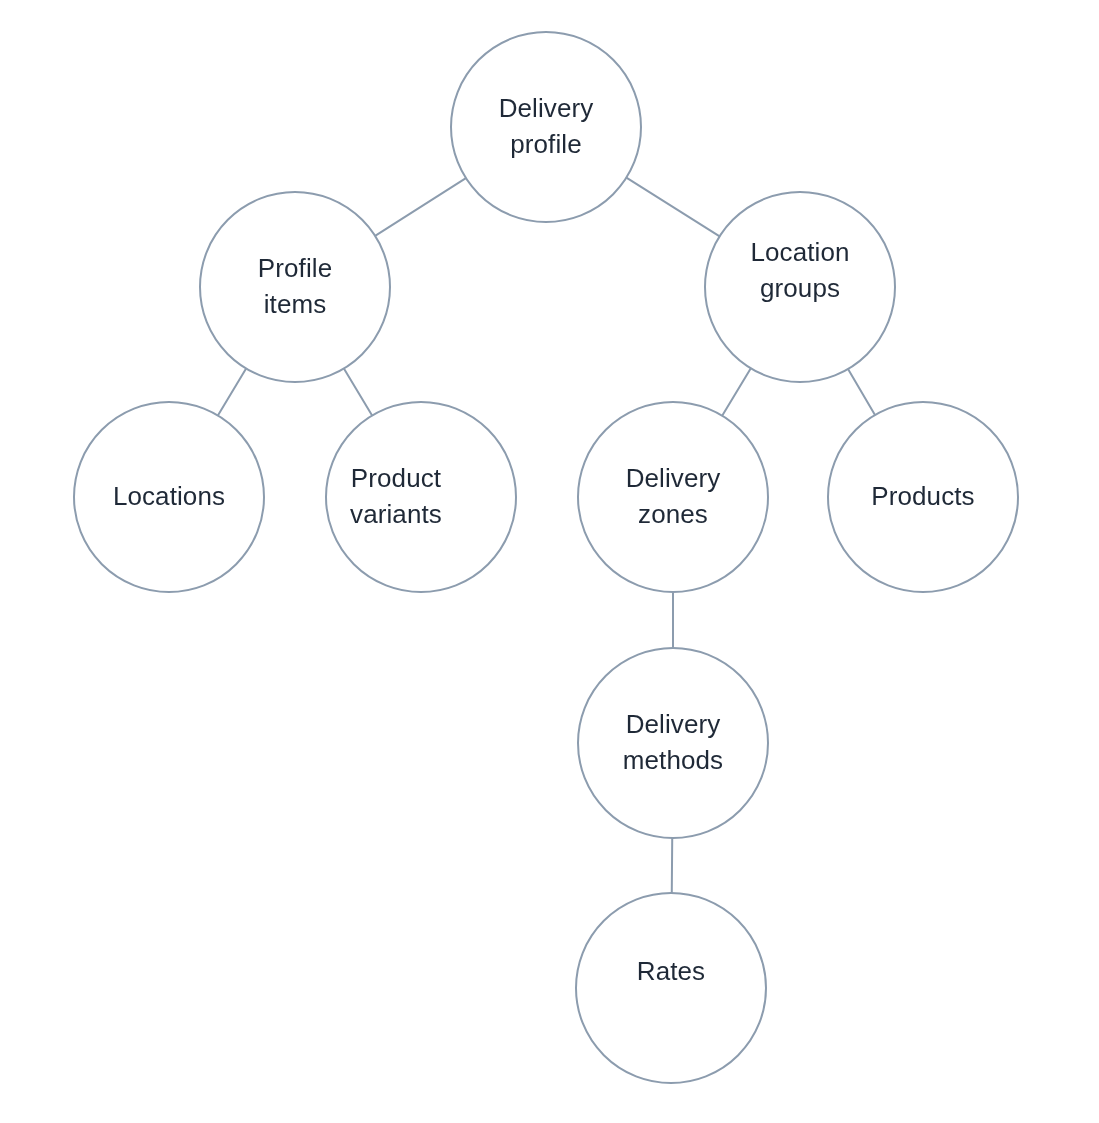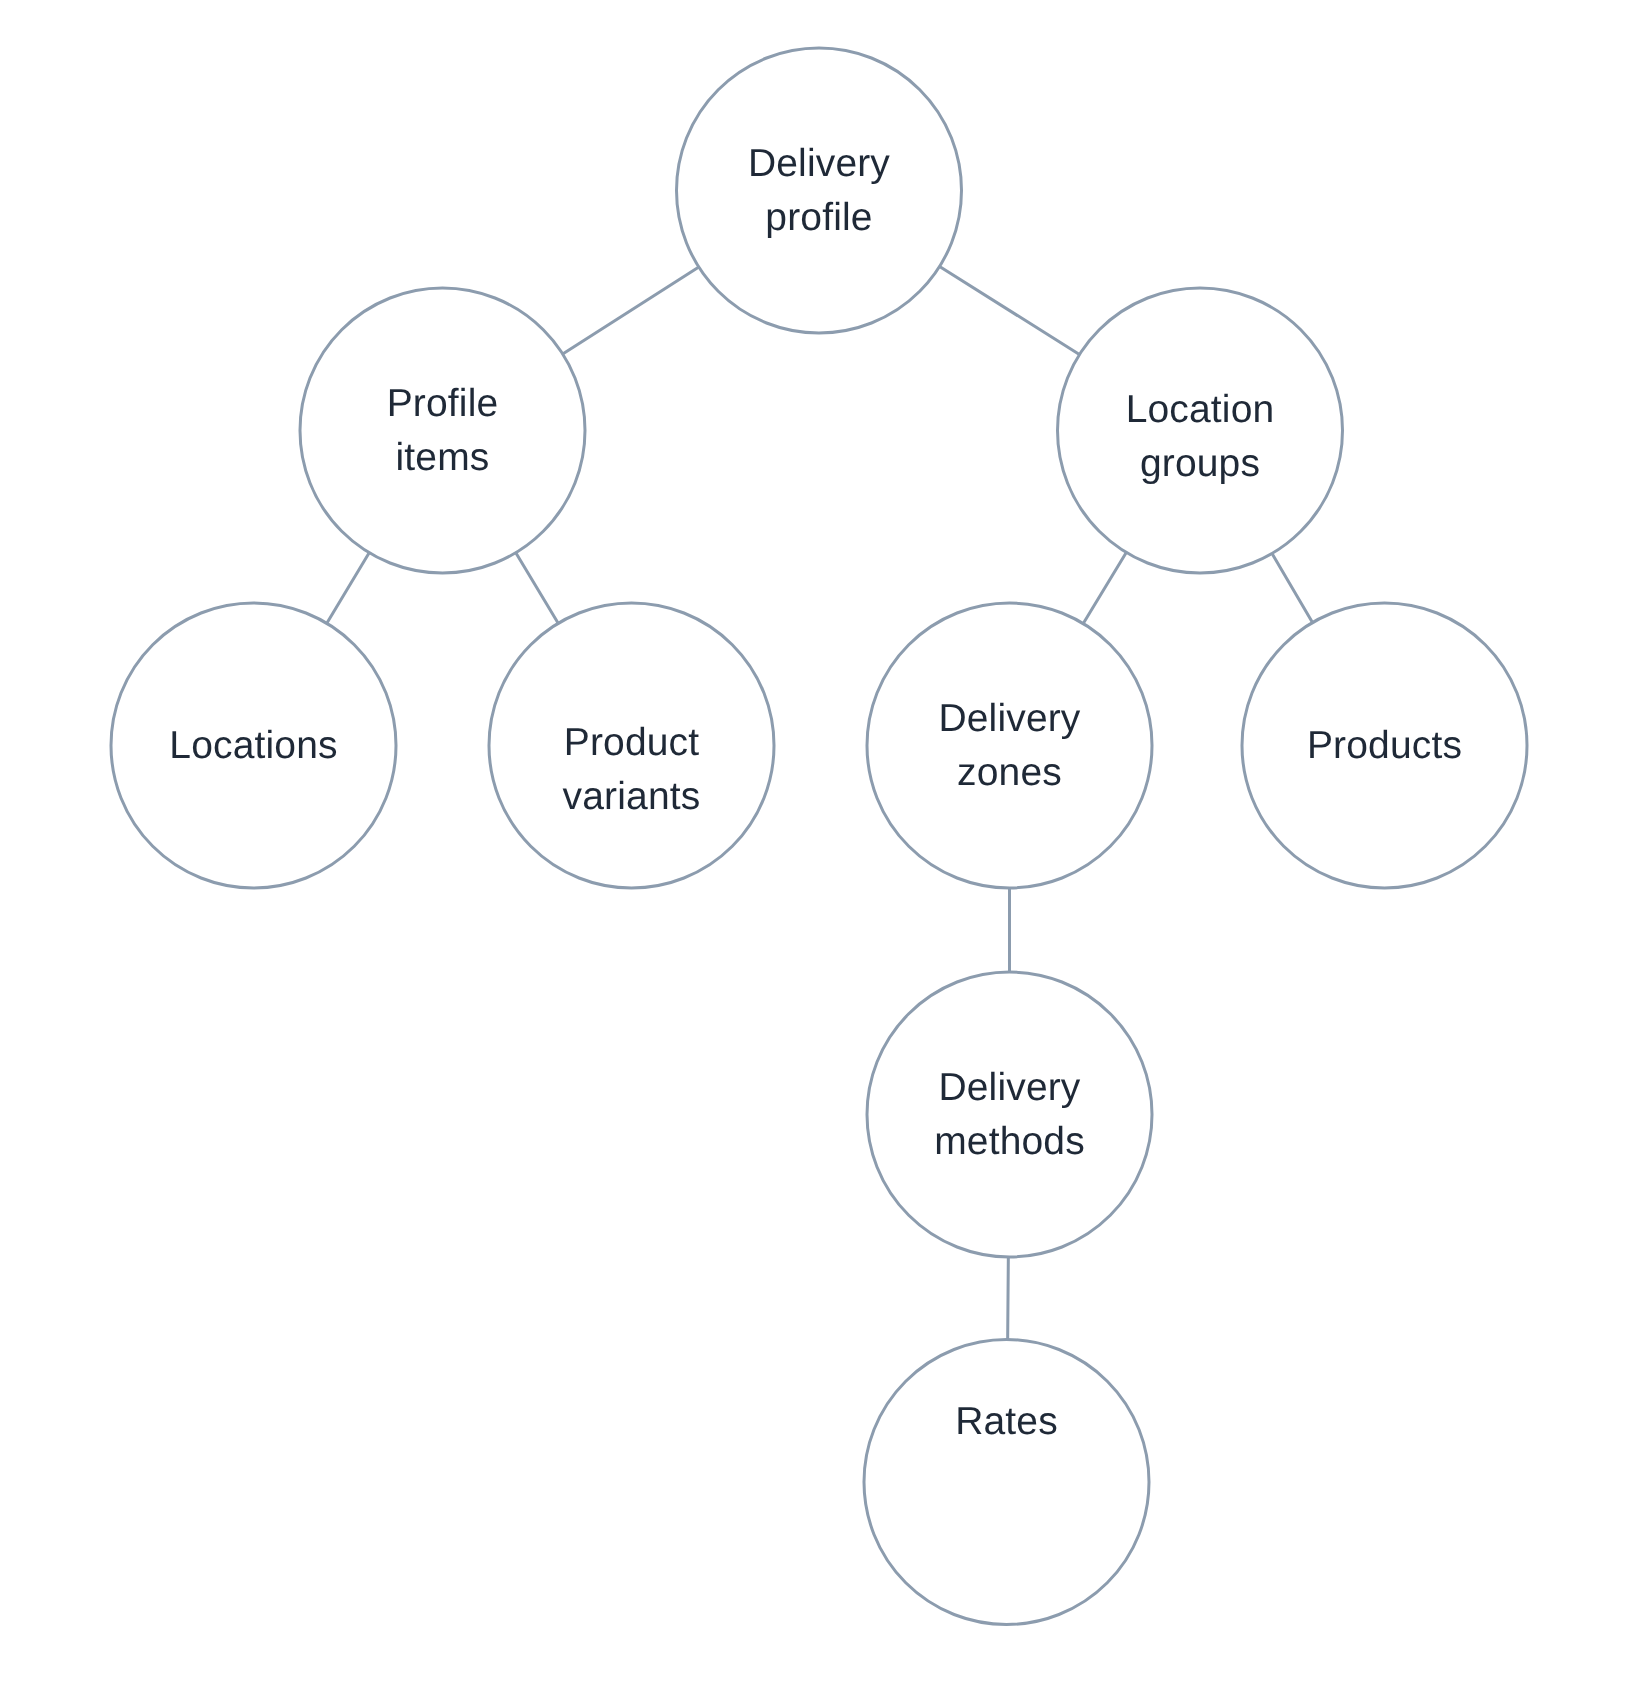--- a/index.html
+++ b/index.html
@@ -68,26 +68,26 @@
         <circle cx="673" cy="743" r="95" fill="#ffffff" stroke="#8c9cae" stroke-width="2"></circle>
         <circle cx="671" cy="988" r="95" fill="#ffffff" stroke="#8c9cae" stroke-width="2"></circle>
       </g>
   </svg>
 
   <div id="label-layer">
       <div class="node-label" style="left: 546px; top: 127px;">Delivery
 profile</div>
       <div class="node-label" style="left: 295px; top: 287px;">Profile
 items</div>
-      <div class="node-label" style="left: 800px; top: 291px;">Location
+      <div class="node-label" style="left: 800px; top: 271px;">Location
 groups</div>
       <div class="node-label" style="left: 169px; top: 497px;">Locations</div>
-      <div class="node-label" style="left: 421px; top: 497px; margin-top: 16px;">Product
+      <div class="node-label" style="left: 396px; top: 497px;">Product
 variants</div>
       <div class="node-label" style="left: 673px; top: 497px;">Delivery
 zones</div>
       <div class="node-label" style="left: 923px; top: 497px;">Products</div>
       <div class="node-label" style="left: 673px; top: 743px;">Delivery
 methods</div>
-      <div class="node-label" style="left: 671px; top: 948px;">Rates</div>
+      <div class="node-label" style="left: 671px; top: 972px;">Rates</div>
     </div>
 
 </div>
 
 </body></html>

